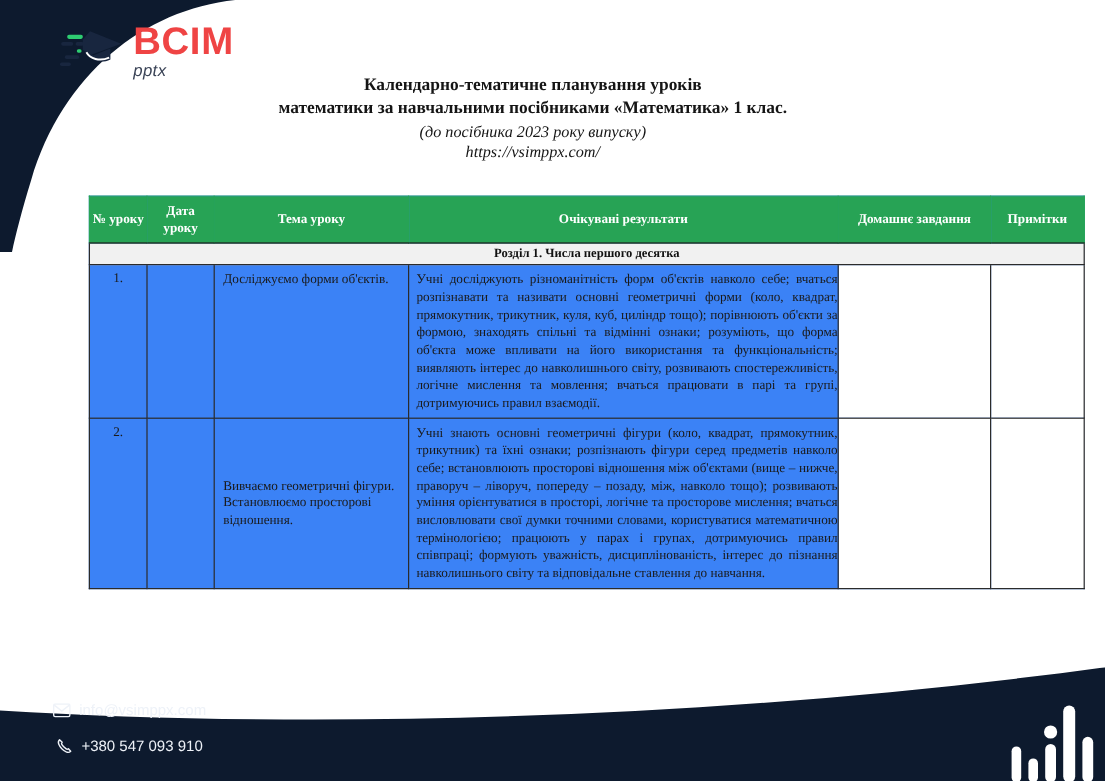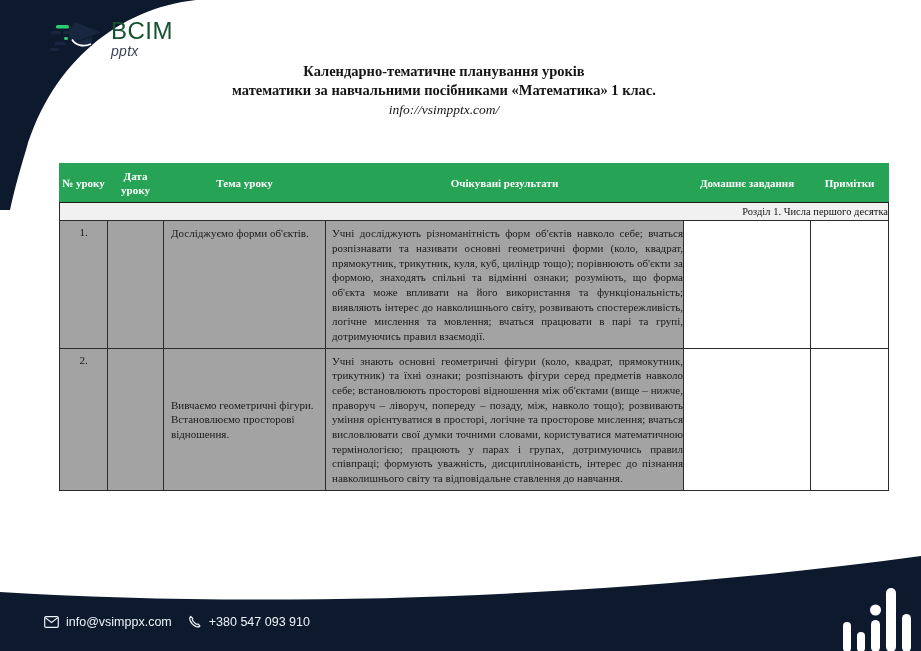--- a/index.html
+++ b/index.html
@@ -50,23 +50,23 @@
     align-items: center;
     gap: 9px;
   }
   .logo-mark { width: 54px; height: 40px; display:block; }
   .logo-text {
     line-height: 1;
     font-family: "Liberation Sans", sans-serif;
   }
   .logo-text .lt-main {
     display: block;
-    font-size: 24px;
-    font-weight: 400;
-    color: #14532d;
+    font-size: 32px;
+    font-weight: 700;
+    color: #ef4444;
     letter-spacing: 0.5px;
   }
   .logo-text .lt-sub {
     display: block;
     font-size: 14px;
     font-weight: 400;
     color: #3a4356;
     margin-top: 1px;
     letter-spacing: 0.3px;
     font-style: italic;
@@ -89,25 +89,25 @@
   .title-sub {
     font-size: 13.5px;
     font-style: italic;
     line-height: 1.32;
     white-space: nowrap;
   }
 
   
   .ktp-table {
     position: absolute;
-    left: 59px; top: 163px;
+    left: 74px; top: 163px;
     width: 829px;
     border-collapse: collapse;
     table-layout: fixed;
-    background: #a3a3a3;
+    background: #3b82f6;
   }
   .ktp-table td, .ktp-table th {
     border: 1px solid #2b2b2b;
     vertical-align: top;
     padding: 0;
   }
   .ktp-table thead th {
     background: #27a355;
     color: #ffffff;
     font-size: 11px;
@@ -126,23 +126,23 @@
     color: #ffffff;
     text-align: center;
     font-size: 10.5px;
     font-weight: bold;
     padding: 4px 0 4px;
     letter-spacing: 0.2px;
   }
   tr.band-section td {
     background: #f1f1f1;
     color: #111111;
-    text-align: right;
+    text-align: center;
     font-size: 10.5px;
-    font-weight: normal;
+    font-weight: bold;
     padding: 3px 0 3px;
   }
 
   td.c-num {
     text-align: center;
     font-size: 11px;
     padding: 5px 2px 0;
     color: #1a1a1a;
   }
   td.c-date { }
@@ -168,20 +168,21 @@
   .footer-contacts {
     position: absolute;
     left: 44px; bottom: 22px;
     display: flex;
     align-items: center;
     gap: 16px;
     font-family: "Liberation Sans", sans-serif;
     color: #eef2f8;
     font-size: 12.5px;
     white-space: nowrap;
+    flex-direction: column;
   }
   .fc-item { display: flex; align-items: center; gap: 7px; }
   .fc-item svg { display: block; }
 </style>
 </head>
 <body>
 
 <div id="slide">
 
   <div class="corner-tl">
@@ -204,21 +205,22 @@
     </svg>
     <span class="logo-text">
       <span class="lt-main">BCIM</span>
       <span class="lt-sub">pptx</span>
     </span>
   </div>
 
   <div class="title-block">
     <div class="title-line">Календарно-тематичне планування уроків</div>
     <div class="title-line">математики за навчальними посібниками «Математика» 1 клас.</div>
-    <div class="title-sub">info://vsimpptx.com/</div>
+    <div class="title-sub">(до посібника 2023 року випуску)</div>
+    <div class="title-sub">https://vsimppx.com/</div>
   </div>
 
   <table class="ktp-table">
     <colgroup>
       <col style="width:48px">
       <col style="width:56px">
       <col style="width:162px">
       <col style="width:358px">
       <col style="width:127px">
       <col style="width:78px">

